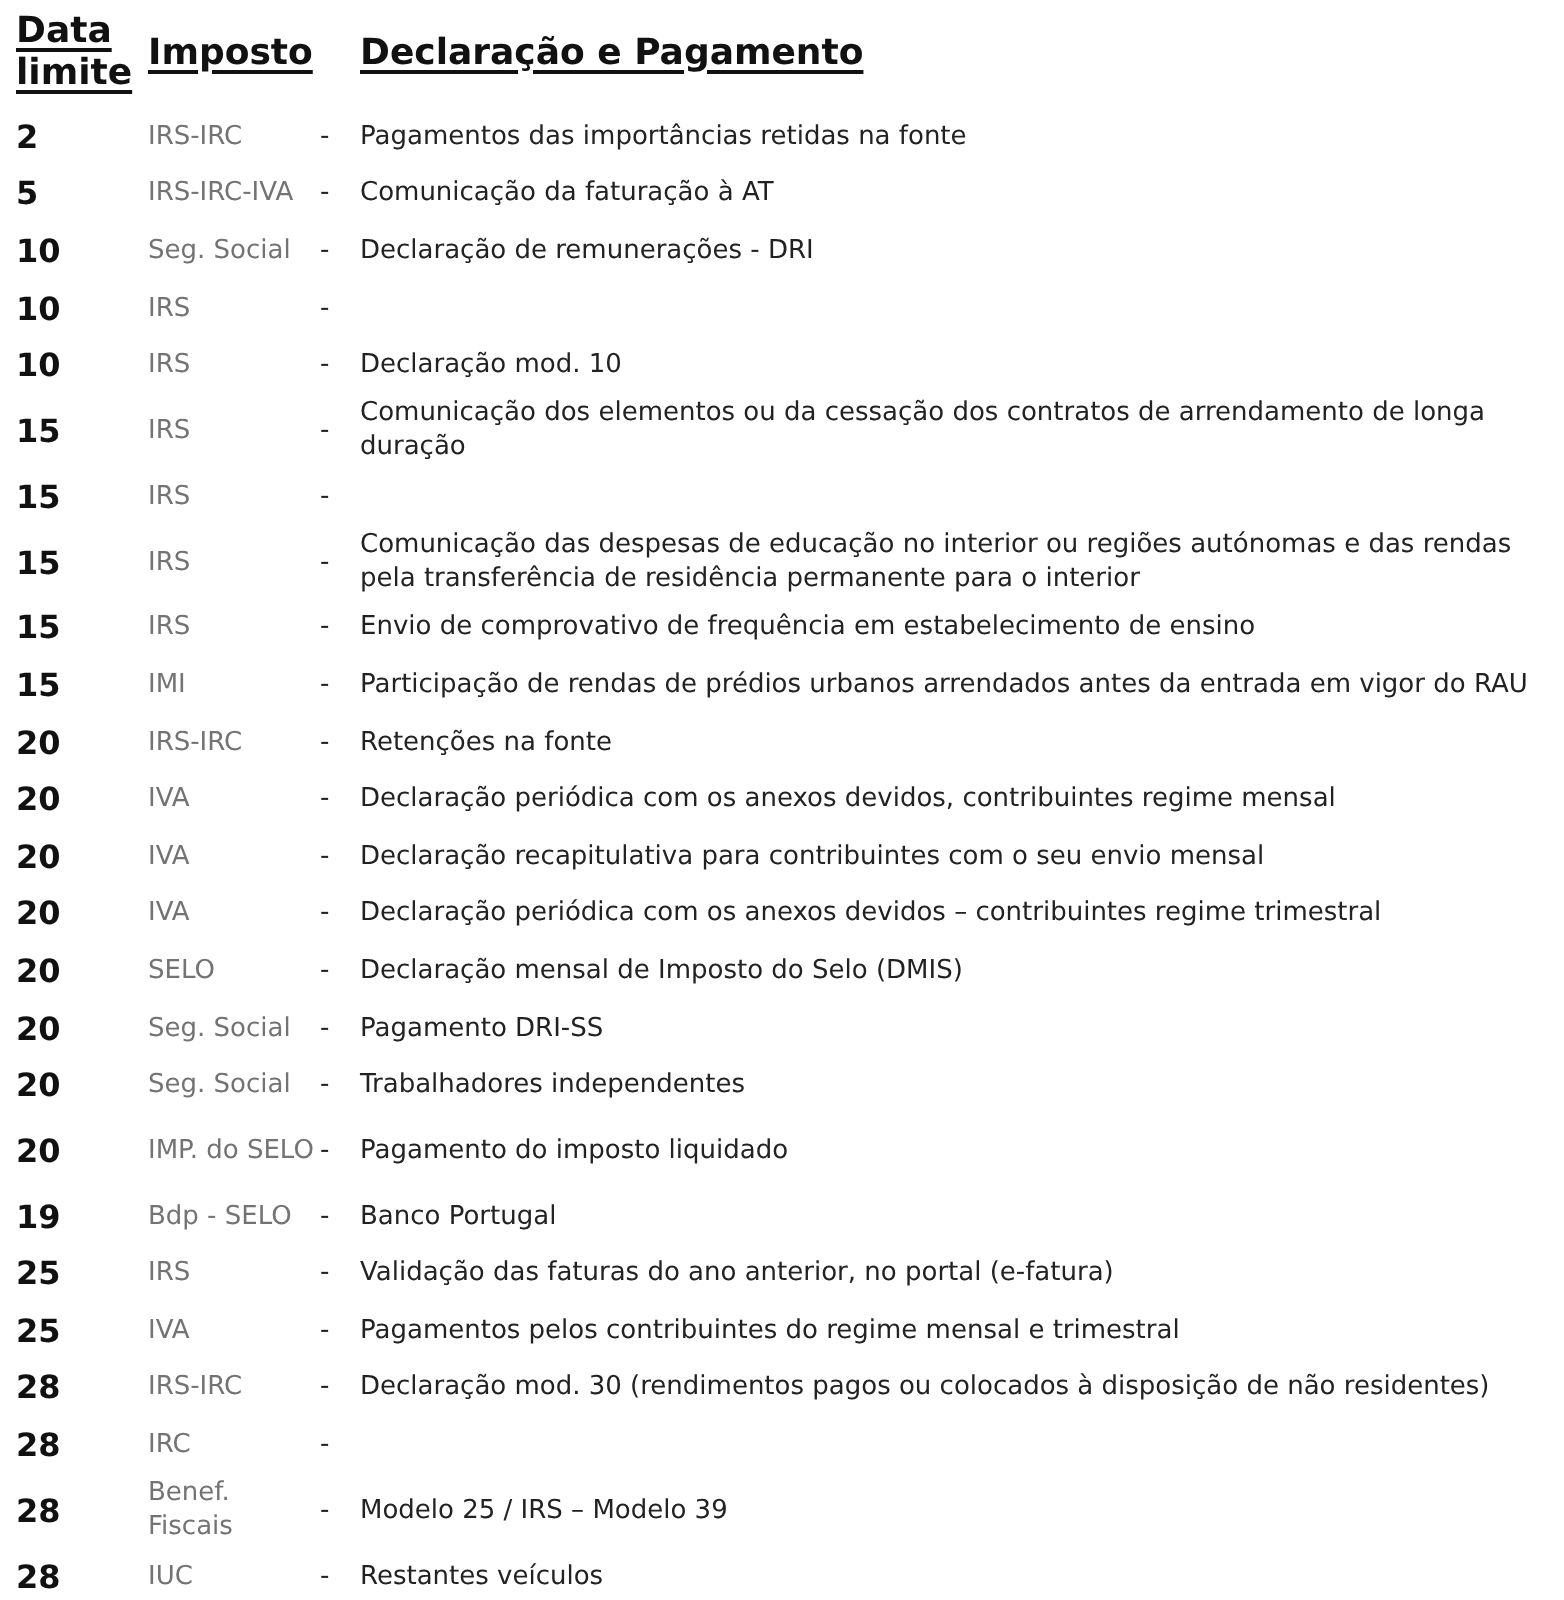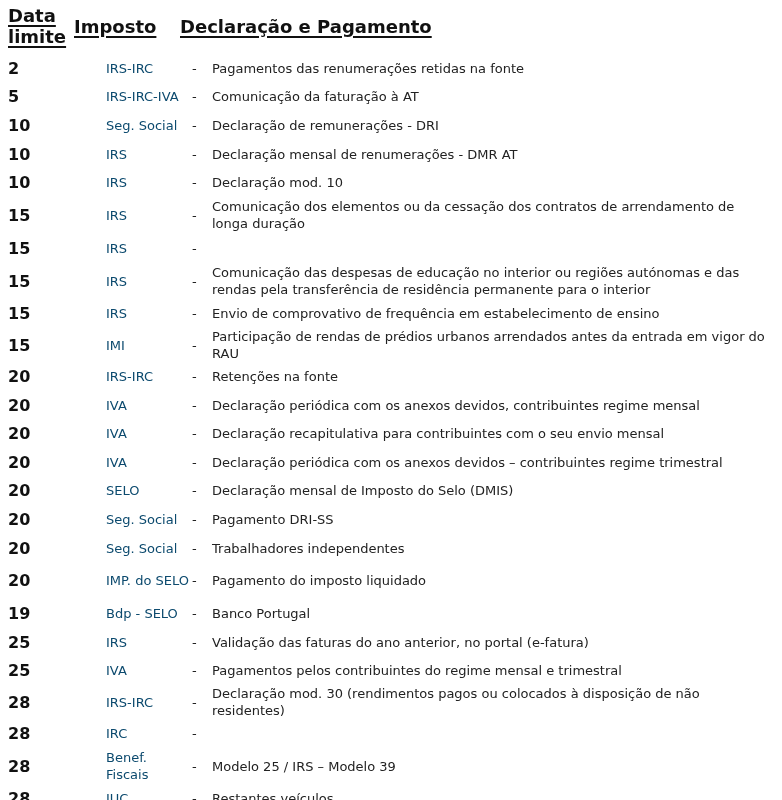--- a/index.html
+++ b/index.html
@@ -19,57 +19,56 @@
     }
     .h-date { width: 66px; }
     .h-tax { width: 106px; }
     .h-desc { }
     .rows { margin-top: 4px; }
     .row {
       display: flex; align-items: center; min-height: 28.6px;
     }
     .row.tall { min-height: 37px; }
     .c-date { width: 66px; font-weight: bold; font-size: 16px; color: #111; }
-    .c-tax { width: 86px; font-size: 13px; line-height: 17px; color: #0c4a6e; margin-left: 32px; }
+    .c-tax { width: 86px; font-size: 13px; line-height: 17px; color: #737373; }
     .c-dash { width: 20px; font-size: 13px; color: #222; }
     .c-desc { flex: 1; font-size: 13px; line-height: 17px; color: #222; padding-right: 10px; }
   </style>
 </head>
 <body>
 
 <div class="wrap">
   <div class="header">
     <div class="h h-date">Data limite</div>
     <div class="h h-tax">Imposto</div>
     <div class="h h-desc">Declaração e Pagamento</div>
   </div>
   <div class="rows" id="rows">
       <div class="row">
         <div class="c-date">2</div>
         <div class="c-tax">IRS-IRC</div>
         <div class="c-dash">-</div>
-        <div class="c-desc">Pagamentos das renumerações retidas na fonte</div>
+        <div class="c-desc">Pagamentos das importâncias retidas na fonte</div>
       </div>
       <div class="row">
         <div class="c-date">5</div>
         <div class="c-tax">IRS-IRC-IVA</div>
         <div class="c-dash">-</div>
         <div class="c-desc">Comunicação da faturação à AT</div>
       </div>
       <div class="row">
         <div class="c-date">10</div>
         <div class="c-tax">Seg. Social</div>
         <div class="c-dash">-</div>
         <div class="c-desc">Declaração de remunerações - DRI</div>
       </div>
       <div class="row">
         <div class="c-date">10</div>
         <div class="c-tax">IRS</div>
         <div class="c-dash">-</div>
-        <div class="c-desc">Declaração mensal de renumerações - DMR AT</div>
       </div>
       <div class="row">
         <div class="c-date">10</div>
         <div class="c-tax">IRS</div>
         <div class="c-dash">-</div>
         <div class="c-desc">Declaração mod. 10</div>
       </div>
       <div class="row tall">
         <div class="c-date">15</div>
         <div class="c-tax">IRS</div>

